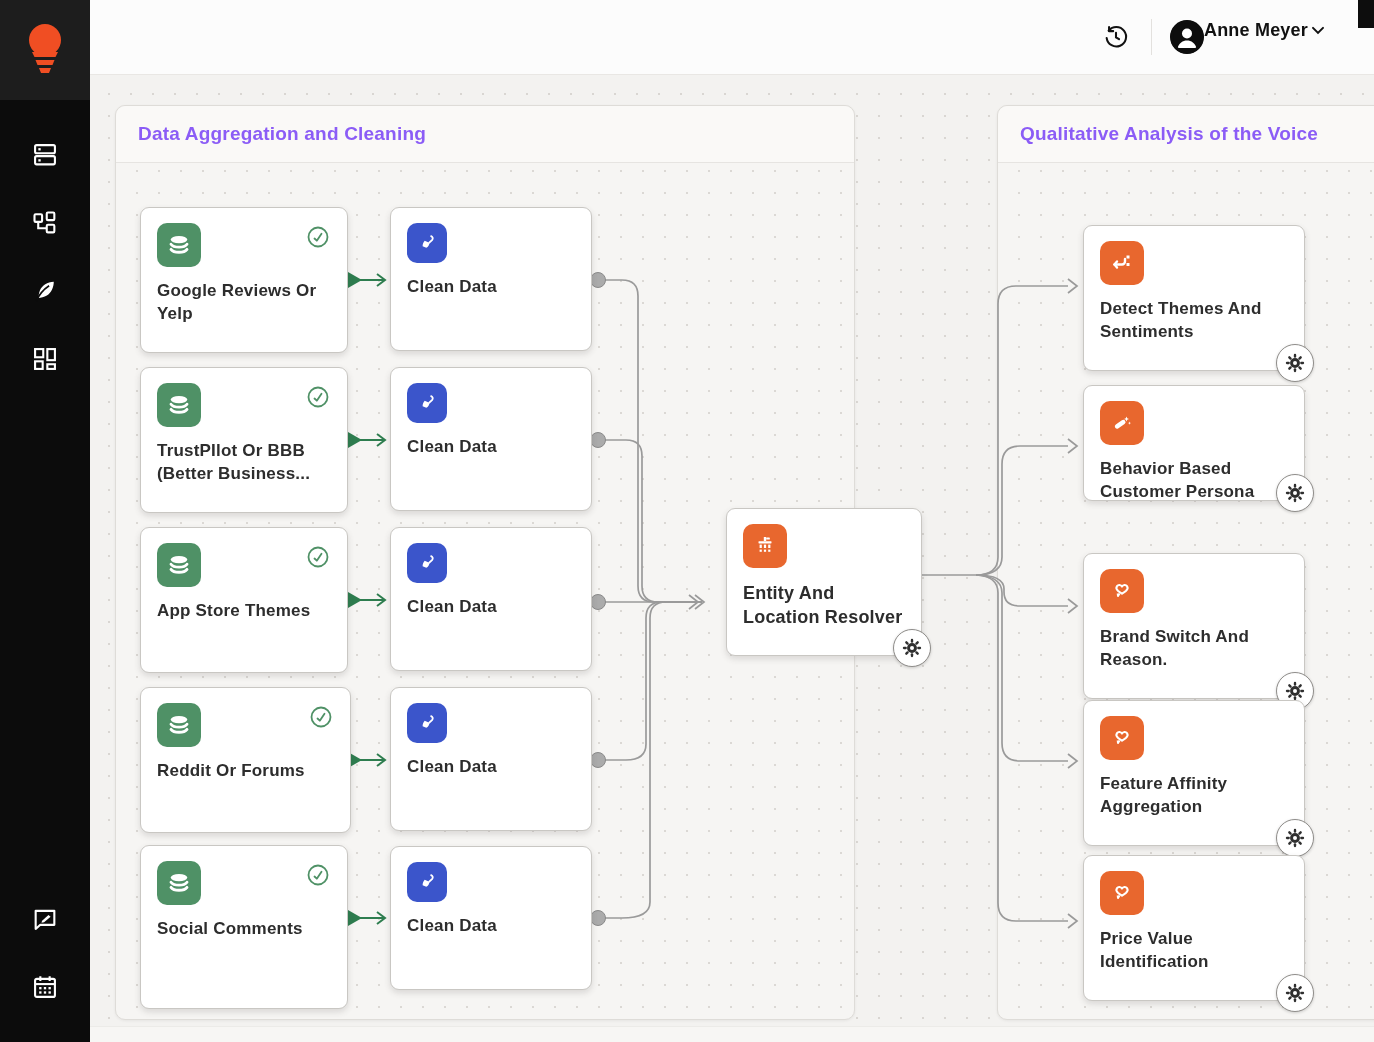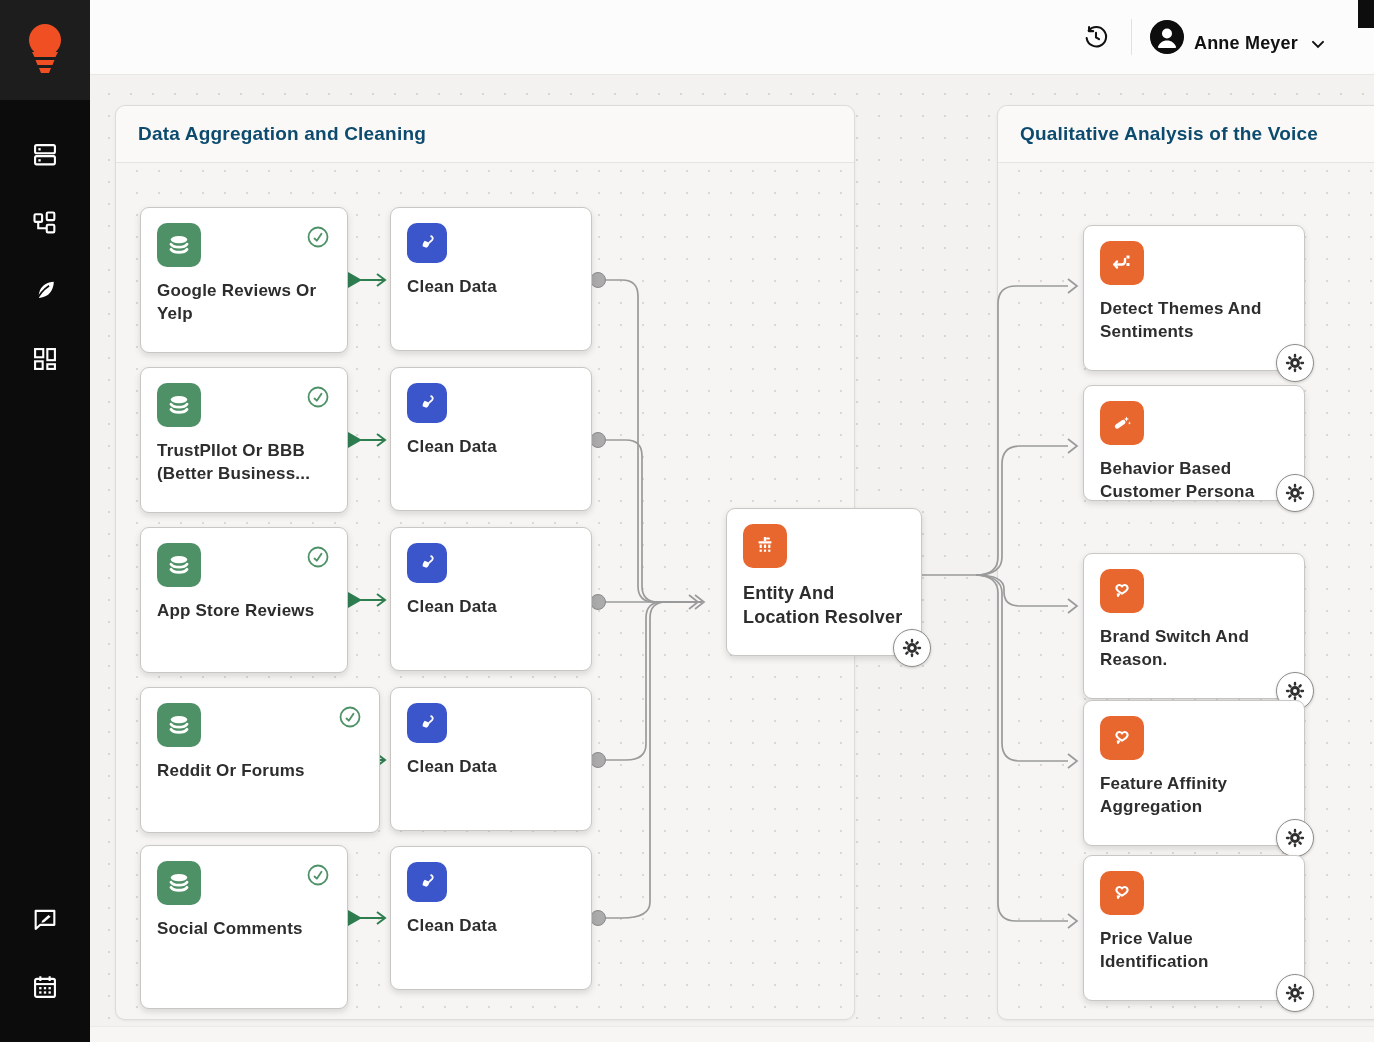--- a/index.html
+++ b/index.html
@@ -14,42 +14,42 @@
   .side-icons { display:flex; flex-direction:column; align-items:center; gap:34px; margin-top:38px; }
   .side-icons-bottom { margin-top:auto; display:flex; flex-direction:column; align-items:center; gap:34px; margin-bottom:38px; }
   .side-btn { width:34px; height:34px; display:flex; align-items:center; justify-content:center; cursor:pointer; }
 
   
   .topbar { position:absolute; left:90px; top:0; width:1284px; height:75px;
     background:#fcfcfc; border-bottom:1px solid #e9e7e4; z-index:20;
     display:flex; align-items:center; justify-content:flex-end; padding-right:46px; gap:18px; }
   .history-btn { width:34px; height:34px; display:flex; align-items:center; justify-content:center; cursor:pointer; }
   .topbar-divider { width:1px; height:36px; background:#e3e1de; }
-  .user-menu { display:flex; align-items:flex-end; gap:10px; cursor:pointer; }
+  .user-menu { display:flex; align-items:flex-start; cursor:pointer; }
   .avatar { width:34px; height:34px; border-radius:50%; background:#0d0d0d;
     display:flex; align-items:center; justify-content:center; overflow:hidden; }
   .user-name { font-size:18px; font-weight:700; color:#111; letter-spacing:.2px; }
   .corner-block { position:absolute; right:0; top:0; width:16px; height:28px; background:#0d0d0d; z-index:40; }
 
   
   .canvas { position:absolute; left:90px; top:75px; width:1284px; height:967px;
     background-color:#f3f2f0; overflow:hidden; z-index:1;
     background-image:radial-gradient(circle, #d9d6d2 1.1px, transparent 1.3px);
     background-size:22px 22px; background-position:8px 8px; }
   .footer-strip { position:absolute; left:0; bottom:0; width:1284px; height:16px;
     background:#f7f6f4; border-top:1px solid #ecebe8; z-index:2; }
 
   
   .panel { position:absolute; background-color:#f6f5f3; border:1px solid #dedcd8;
     border-radius:10px; box-shadow:0 1px 3px rgba(0,0,0,.06); z-index:2;
     background-image:radial-gradient(circle, #dbd8d4 1.1px, transparent 1.3px);
     background-size:22px 22px; background-position:10px 10px; }
   .panel-header { height:57px; background:#faf9f7; border-bottom:1px solid #e6e4e1;
     border-radius:10px 10px 0 0; display:flex; align-items:center; padding:0 22px; }
-  .panel-title { font-size:19px; font-weight:700; color:#0c4a6e; letter-spacing:.2px; white-space:nowrap; overflow:hidden; }
+  .panel-title { font-size:19px; font-weight:700; color:#8b5cf6; letter-spacing:.2px; white-space:nowrap; overflow:hidden; }
   .panel-left  { left:25px;  top:30px; width:740px; height:915px; }
   .panel-right { left:907px; top:30px; width:430px; height:915px; }
 
   
   .wires { position:absolute; left:0; top:0; z-index:3; pointer-events:none; }
 
   
   .node { position:absolute; background:#fff; border:1px solid #c9c7c3; border-radius:9px;
     box-shadow:0 3px 6px rgba(70,65,60,.16); padding:15px 16px; z-index:4; cursor:pointer; }
   .node-label { margin-top:13px; font-size:17px; line-height:1.35; font-weight:700; color:#2d2d2d; letter-spacing:.2px; }
@@ -60,21 +60,21 @@
   .status { position:absolute; top:17px; right:17px; width:24px; height:24px; }
   .gear-btn { position:absolute; right:-10px; bottom:-12px; width:38px; height:38px;
     border-radius:50%; background:#fff; border:1px solid #8f8d8a;
     display:flex; align-items:center; justify-content:center; cursor:pointer;
     box-shadow:0 1px 3px rgba(0,0,0,.18); }
 
   
   .src-0 { left:50px;  top:132px; width:208px; height:146px; }
   .src-1 { left:50px;  top:292px; width:208px; height:146px; }
   .src-2 { left:50px;  top:452px; width:208px; height:146px; }
-  .src-3 { left:50px;  top:612px; width:240px; height:146px; }
+  .src-3 { left:50px;  top:612px; width:211px; height:146px; }
   .src-4 { left:50px;  top:770px; width:208px; height:164px; }
   .cln-0 { left:300px; top:132px; width:202px; height:144px; }
   .cln-1 { left:300px; top:292px; width:202px; height:144px; }
   .cln-2 { left:300px; top:452px; width:202px; height:144px; }
   .cln-3 { left:300px; top:612px; width:202px; height:144px; }
   .cln-4 { left:300px; top:771px; width:202px; height:144px; }
   .resolver { left:636px; top:433px; width:196px; height:148px; }
   .ana-0 { left:993px; top:150px; width:222px; height:146px; }
   .ana-1 { left:993px; top:310px; width:222px; height:116px; }
   .ana-2 { left:993px; top:478px; width:222px; height:146px; }
@@ -279,21 +279,21 @@
           <path d="M4.6 11.3c1.2 1.7 4.1 2.7 7.4 2.7s6.2-1 7.4-2.7" stroke="#fff" stroke-width="2.6" fill="none" stroke-linecap="round"></path>
           <path d="M4.6 16c1.2 1.7 4.1 2.7 7.4 2.7s6.2-1 7.4-2.7" stroke="#fff" stroke-width="2.6" fill="none" stroke-linecap="round"></path>
         </svg>
     </div>
     <div class="status">
       <svg width="24" height="24" viewBox="0 0 24 24" fill="none" stroke="#4F9166" stroke-width="1.8">
           <circle cx="12" cy="12" r="9.5"></circle>
           <path d="M8.5 13.5l2.3 2.2 4.7-7" stroke-linecap="round" stroke-linejoin="round"></path>
         </svg>
     </div>
-    <div class="node-label">App Store Reviews</div>
+    <div class="node-label">App Store Themes</div>
   </div>
   <div class="node src-3">
     <div class="tile tile-green">
       <svg width="26" height="26" viewBox="0 0 24 24">
           <ellipse cx="12" cy="7" rx="7.6" ry="3.4" fill="#fff"></ellipse>
           <path d="M4.6 11.3c1.2 1.7 4.1 2.7 7.4 2.7s6.2-1 7.4-2.7" stroke="#fff" stroke-width="2.6" fill="none" stroke-linecap="round"></path>
           <path d="M4.6 16c1.2 1.7 4.1 2.7 7.4 2.7s6.2-1 7.4-2.7" stroke="#fff" stroke-width="2.6" fill="none" stroke-linecap="round"></path>
         </svg>
     </div>
     <div class="status">

